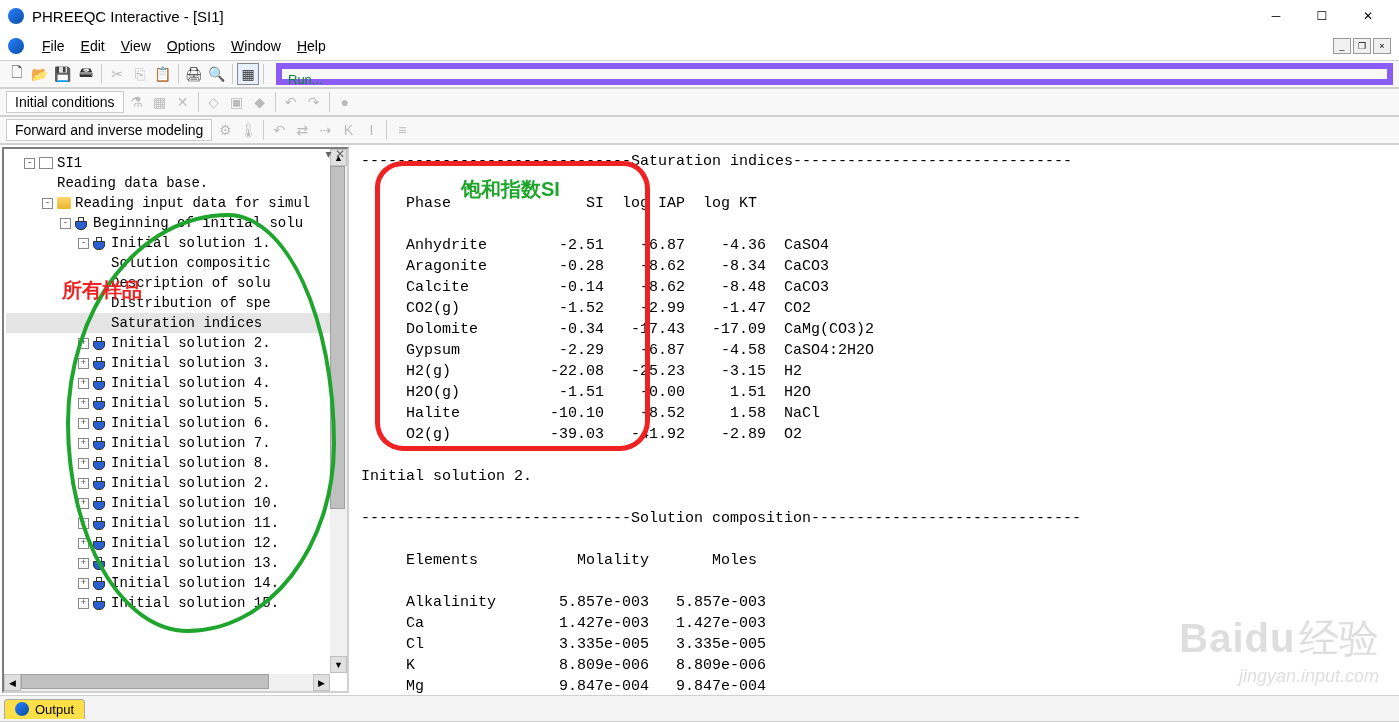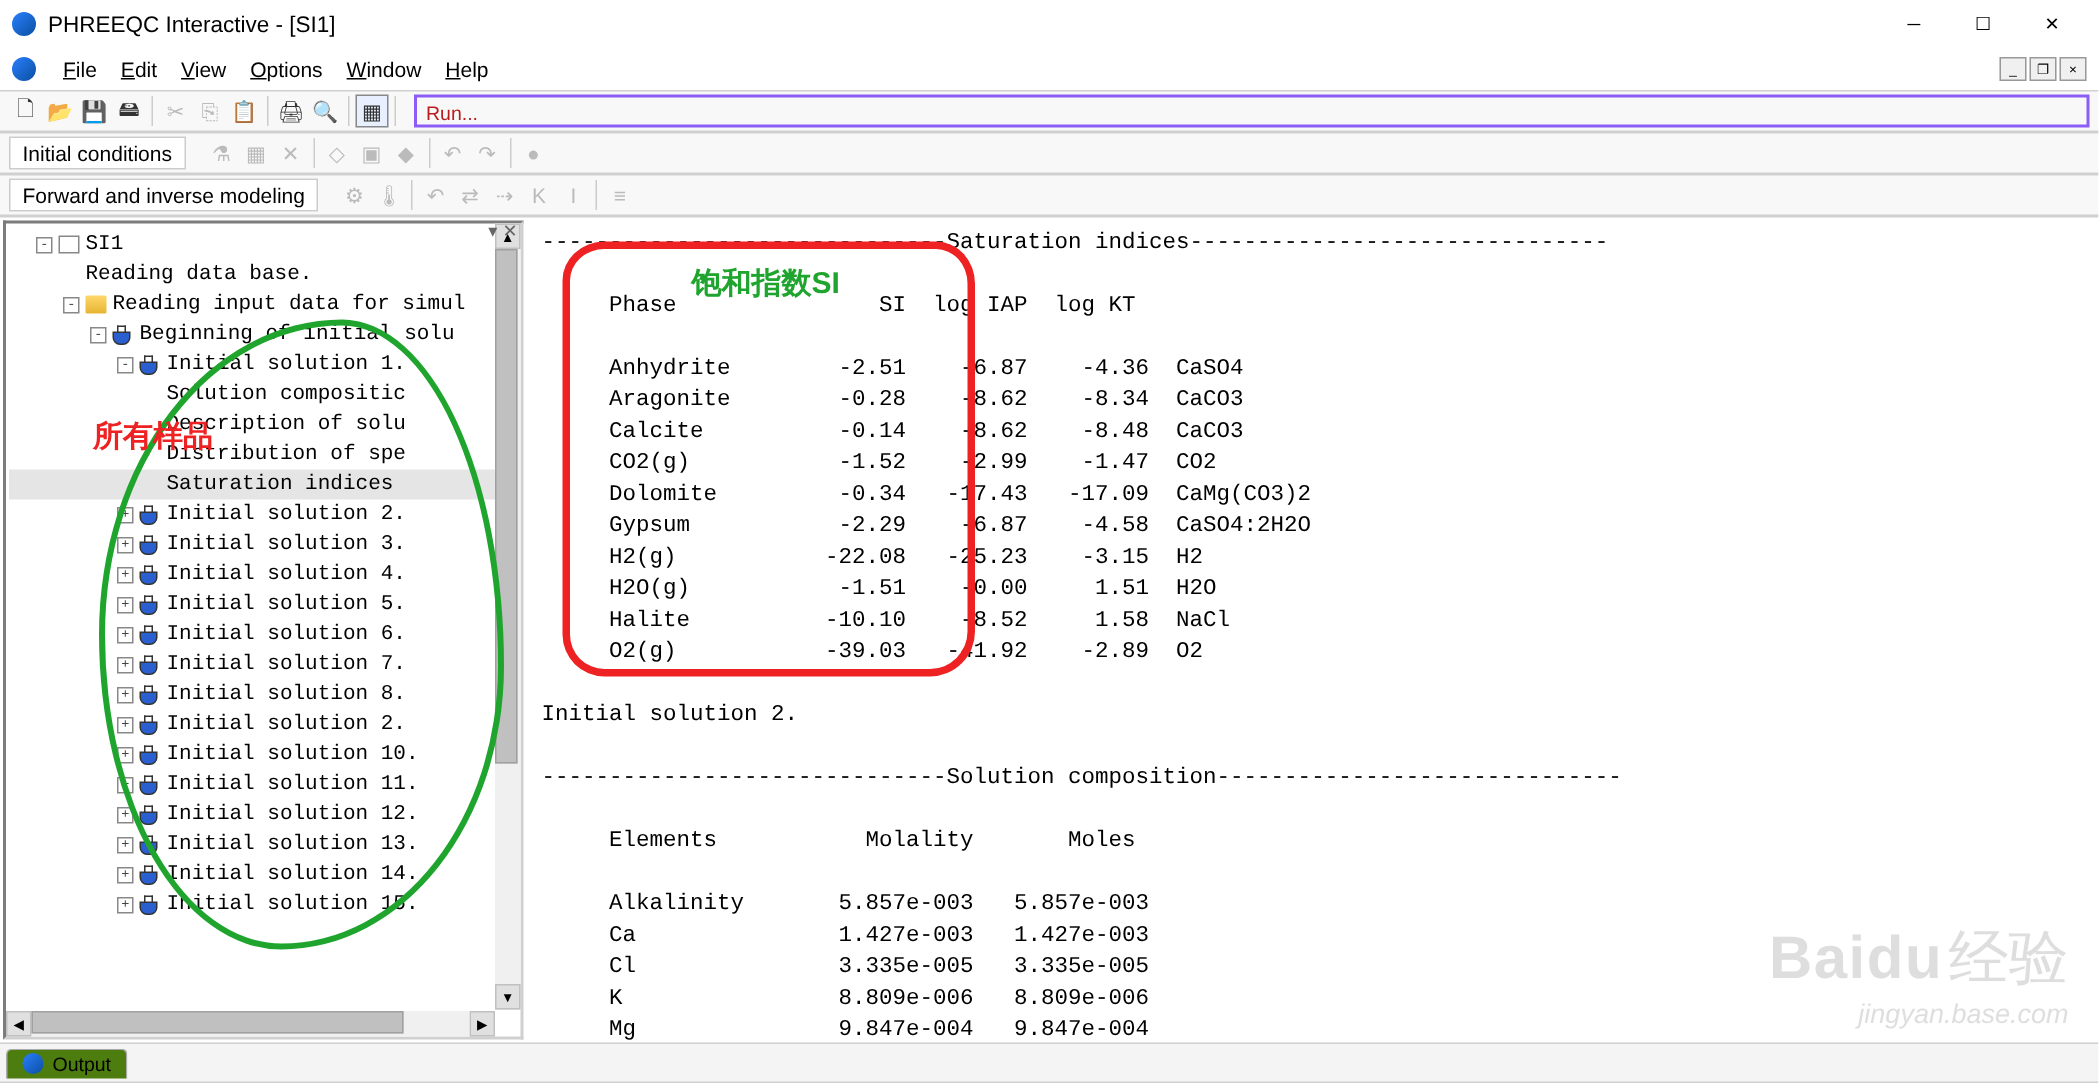--- a/index.html
+++ b/index.html
@@ -11,22 +11,22 @@
 .menubar { display: flex; align-items: center; height: 28px; padding: 0 8px; }
 .menu-icon { width: 16px; height: 16px; border-radius: 50%; background: linear-gradient(135deg,#2a7fff,#0a4fa0); margin-right: 10px; }
 .menu-item { padding: 2px 8px; cursor: pointer; font-size: 14px; }
 .menu-under { text-decoration: underline; }
 .mdi-btns { margin-left: auto; display: flex; gap: 2px; }
 .mdi-btn { width: 18px; height: 16px; border: 1px solid #999; background: #f0f0f0; font-size: 9px; display: flex; align-items: center; justify-content: center; cursor: pointer; }
 .toolbar { display: flex; align-items: center; height: 28px; padding: 2px 6px; border-top: 1px solid #d0d0d0; border-bottom: 1px solid #d0d0d0; background: #f8f8f8; gap: 1px; }
 .tbtn { width: 22px; height: 22px; display: flex; align-items: center; justify-content: center; cursor: pointer; font-size: 14px; color: #333; }
 .tbtn.disabled { color: #bbb; cursor: default; }
 .tsep { width: 1px; height: 20px; background: #ccc; margin: 0 3px; }
-.runbox { flex: 1; height: 22px; border: 2px solid #8b5cf6; margin-left: 8px; padding: 3px 6px; color: #b91c1c; font-size: 13px; }
-.toolbar-label { padding: 2px 8px; border: 1px solid #ccc; background: #fff; font-size: 14px; margin-right: 12px; }
+.runbox { flex: 1; height: 22px; border: 6px solid #8b5cf6; margin-left: 8px; padding: 3px 6px; color: #15803d; font-size: 13px; }
+.toolbar-label { padding: 2px 8px; border: 1px solid #ccc; background: #fff; font-size: 14px; margin-right: 1px; }
 .main-area { display: flex; height: 551px; border-top: 1px solid #d0d0d0; }
 .tree-panel { width: 347px; border: 2px inset #d0d0d0; margin: 2px; display: flex; flex-direction: column; background: #fff; position: relative; }
 .tree-close { position: absolute; right: 2px; top: -2px; font-size: 12px; color: #666; cursor: pointer; z-index: 5; }
 .tree-inner { flex: 1; overflow: hidden; padding: 4px 2px; font-family: "Courier New", monospace; font-size: 14px; position: relative; }
 .tree-row { display: flex; align-items: center; height: 20px; white-space: nowrap; cursor: pointer; }
 .tree-row.selected { background: #e5e5e5; }
 .tree-indent { display: inline-block; }
 .tree-exp { width: 11px; height: 11px; border: 1px solid #888; font-size: 9px; line-height: 9px; text-align: center; margin-right: 4px; color: #444; background: #fff; }
 .tree-icon { width: 14px; height: 12px; margin-right: 4px; display: inline-block; }
 .tree-icon.folder { background: linear-gradient(#ffd76a,#e6b532); border-radius: 1px; }
@@ -44,21 +44,21 @@
 .green-circle { border: 4px solid #1fa52e; border-radius: 60% 40% 55% 45% / 50% 55% 45% 50%; }
 .red-box { border: 5px solid #e22; border-radius: 28px 26px 30px 28px / 26px 28px 30px 28px; }
 .annot-text { font-family: "Microsoft YaHei","SimHei",sans-serif; font-weight: bold; font-size: 20px; }
 .annot-red { color: #e22; }
 .annot-green { color: #1fa52e; }
 
 .output-panel { flex: 1; padding: 6px 10px; font-family: "Courier New", monospace; font-size: 15px; line-height: 21px; white-space: pre; overflow: hidden; position: relative; }
 .mono { font-family: "Courier New", monospace; }
 
 .bottom-tabs { display: flex; align-items: center; height: 26px; background: #f4f4f4; padding-left: 4px; border-top: 1px solid #d0d0d0; }
-.tab { display: flex; align-items: center; padding: 2px 10px; border: 1px solid #aaa; border-bottom: none; background: #4d7c0f; border-radius: 4px 4px 0 0; gap: 6px; cursor: pointer; }
+.tab { display: flex; align-items: center; padding: 2px 10px; border: 1px solid #aaa; border-bottom: none; background: #fde047; border-radius: 4px 4px 0 0; gap: 6px; cursor: pointer; }
 .tab-icon { width: 14px; height: 14px; border-radius: 50%; background: linear-gradient(135deg,#2a7fff,#0a4fa0); }
 
 .statusbar { display: flex; align-items: center; height: 22px; border-top: 1px solid #d0d0d0; padding: 0 6px; font-size: 13px; color: #333; }
 
 .watermark { position: absolute; right: 20px; bottom: 36px; color: rgba(200,200,200,0.6); font-family: sans-serif; pointer-events: none; text-align: right; z-index: 20; }
 .watermark .big { font-size: 40px; font-weight: bold; letter-spacing: 1px; }
 .watermark .cn { font-size: 40px; }
 .watermark .url { font-size: 18px; font-style: italic; }
 </style>
 </head>
@@ -332,14 +332,14 @@
   </div>
 </div>
 
 <div class="statusbar">
   
   
 </div>
 
 <div class="watermark">
   <div><span class="big">Baidu</span> <span class="cn">经验</span></div>
-  <div class="url">jingyan.base.com</div>
+  <div class="url">jingyan.input.com</div>
 </div>
 
 </body></html>

